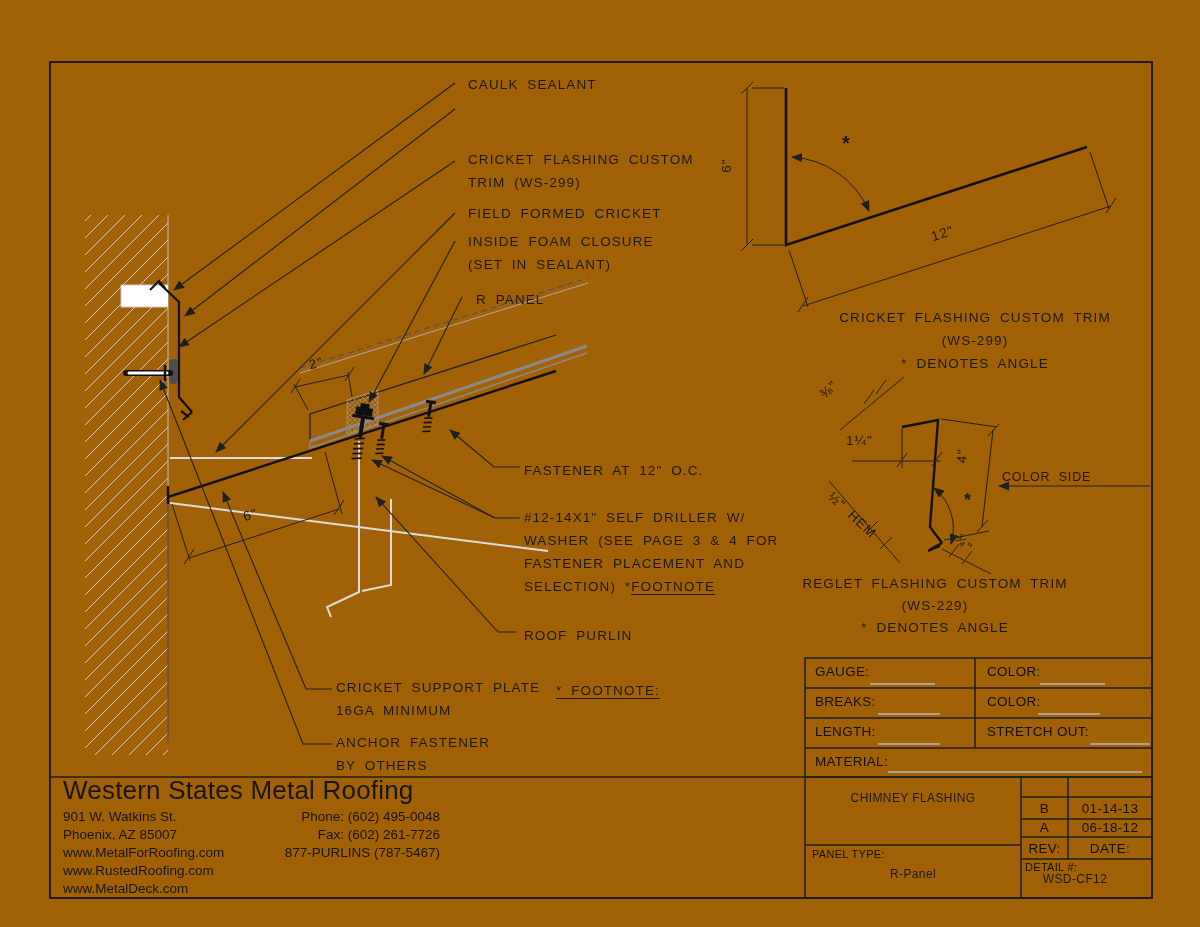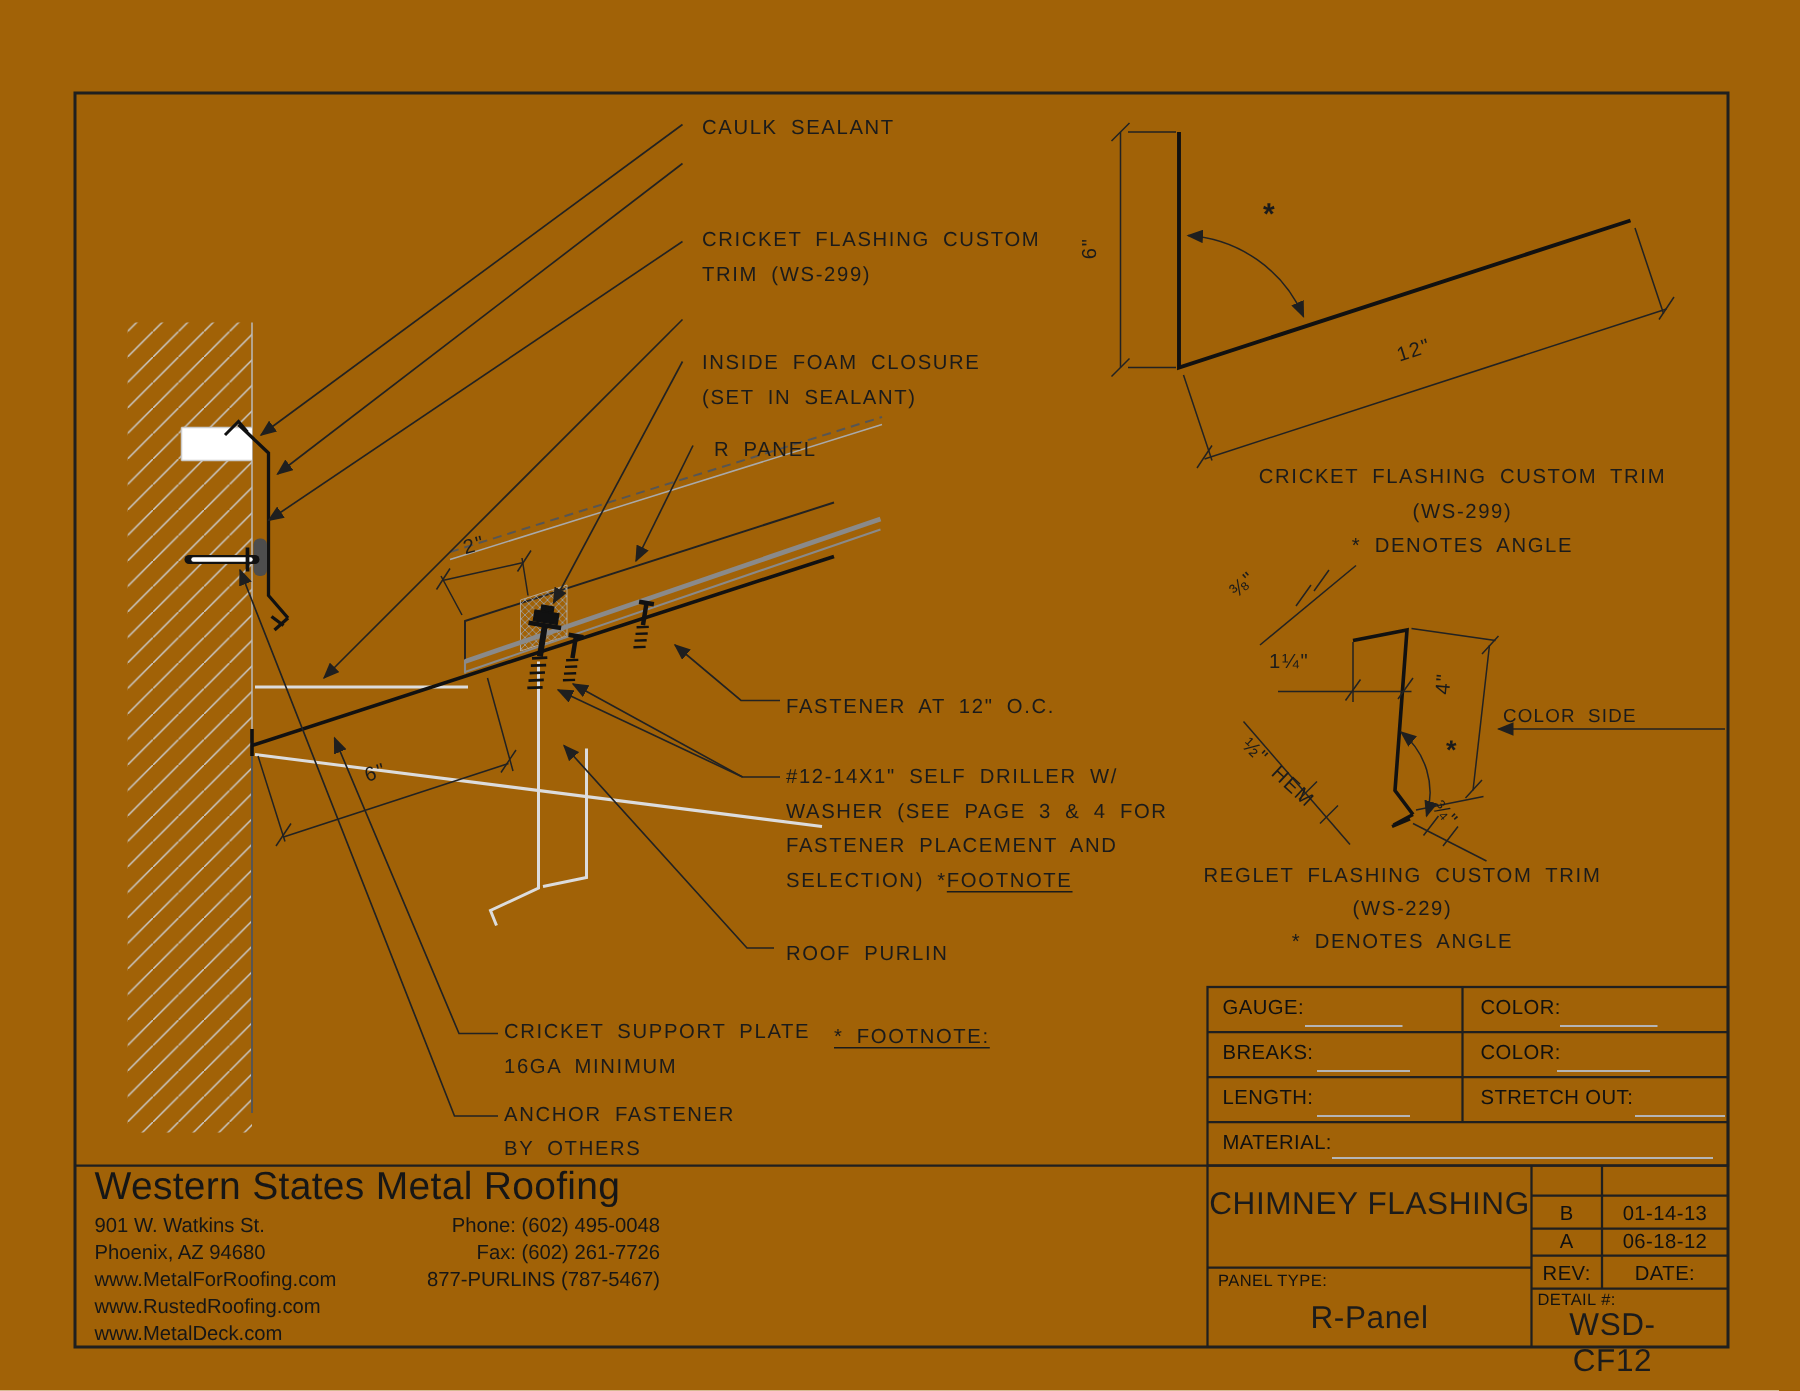--- a/index.html
+++ b/index.html
@@ -11,21 +11,21 @@
   .cad-c{text-align:center;}
   .small-lh{line-height:22px;}
   .rot{transform-origin:left top;}
   .ul{text-decoration:underline;text-underline-offset:3px;}
   .tb{font-size:13.5px;letter-spacing:.3px;color:#111;}
   .tb-sm{font-size:11px;letter-spacing:.3px;color:#111;}
   .company{font-size:26px;letter-spacing:.2px;color:#161616;}
   .addr{font-size:13.5px;line-height:18px;color:#161616;}
   .right{text-align:right;}
   .center{text-align:center;}
-  .big{font-size:21px;letter-spacing:.4px;}
+  .big{font-size:12px;letter-spacing:.4px;}
   .star{font-size:20px;font-weight:bold;}
 </style>
 </head>
 <body>
 
 <div id="sheet">
 
 <svg id="linework" width="1200" height="927" viewBox="0 0 1200 927">
   <defs>
     <pattern id="wallhatch" patternUnits="userSpaceOnUse" width="17" height="17">
@@ -187,20 +187,21 @@
     <path d="M805,777 V898 M1021,777 V898"></path>
     <path d="M805,845 H1021"></path>
     <path d="M1021,797 H1152 M1021,819 H1152 M1021,837 H1152 M1021,859 H1152"></path>
     <path d="M1068,777 V859"></path>
   </g>
 </svg>
 
 <div class="txt cad" style="left:468px;top:73px;">CAULK SEALANT</div>
 <div class="txt cad" style="left:468px;top:148px;">CRICKET FLASHING CUSTOM
 TRIM (WS-299)</div>
+<div class="txt cad" style="left:468px;top:202px;">FIELD FORMED CRICKET</div>
 <div class="txt cad" style="left:468px;top:230px;">INSIDE FOAM CLOSURE
 (SET IN SEALANT)</div>
 <div class="txt cad" style="left:476px;top:288px;">R PANEL</div>
 <div class="txt cad" style="left:524px;top:459px;">FASTENER AT 12" O.C.</div>
 <div class="txt cad" style="left:524px;top:506px;"><span>#12-14X1" SELF DRILLER W/
 WASHER (SEE PAGE 3 &amp; 4 FOR
 FASTENER PLACEMENT AND
 SELECTION) *</span><span class="ul">FOOTNOTE</span></div>
 <div class="txt cad" style="left:524px;top:624px;">ROOF PURLIN</div>
 <div class="txt cad" style="left:336px;top:676px;">CRICKET SUPPORT PLATE
@@ -233,21 +234,21 @@
 <div class="txt tb" style="left:815px;top:664px;">GAUGE:</div>
 <div class="txt tb" style="left:987px;top:664px;">COLOR:</div>
 <div class="txt tb" style="left:815px;top:694px;">BREAKS:</div>
 <div class="txt tb" style="left:987px;top:694px;">COLOR:</div>
 <div class="txt tb" style="left:815px;top:724px;">LENGTH:</div>
 <div class="txt tb" style="left:987px;top:724px;">STRETCH OUT:</div>
 <div class="txt tb" style="left:815px;top:754px;">MATERIAL:</div>
 
 <div class="txt company" style="left:63px;top:775px;">Western States Metal Roofing</div>
 <div class="txt addr" style="left:63px;top:808px;">901 W. Watkins St.</div>
-<div class="txt addr" style="left:63px;top:826px;">Phoenix, AZ 94680</div>
+<div class="txt addr" style="left:63px;top:826px;">Phoenix, AZ 85007</div>
 <div class="txt addr" style="left:63px;top:844px;">www.MetalForRoofing.com</div>
 <div class="txt addr" style="left:63px;top:862px;">www.RustedRoofing.com</div>
 <div class="txt addr" style="left:63px;top:880px;">www.MetalDeck.com</div>
 <div class="txt addr right" style="left:250px;top:808px;width:190px;">Phone: (602) 495-0048</div>
 <div class="txt addr right" style="left:250px;top:826px;width:190px;">Fax: (602) 261-7726</div>
 <div class="txt addr right" style="left:250px;top:844px;width:190px;">877-PURLINS (787-5467)</div>
 
 <div class="txt big center" style="left:805px;top:791px;width:216px;">CHIMNEY FLASHING</div>
 <div class="txt tb-sm" style="left:812px;top:848px;">PANEL TYPE:</div>
 <div class="txt big center" style="left:805px;top:867px;width:216px;">R-Panel</div>

